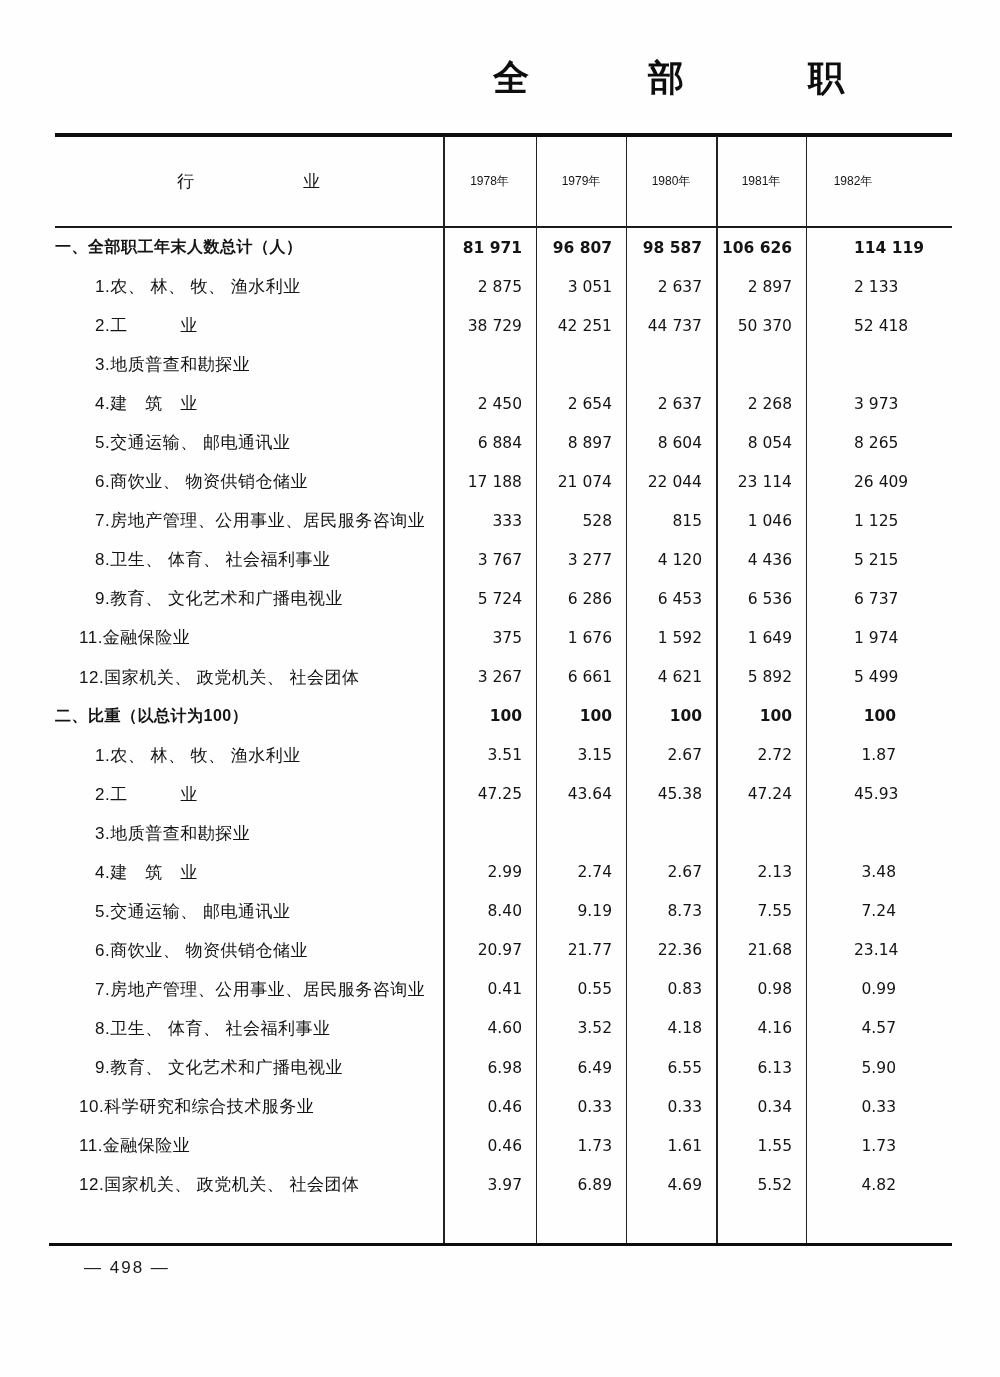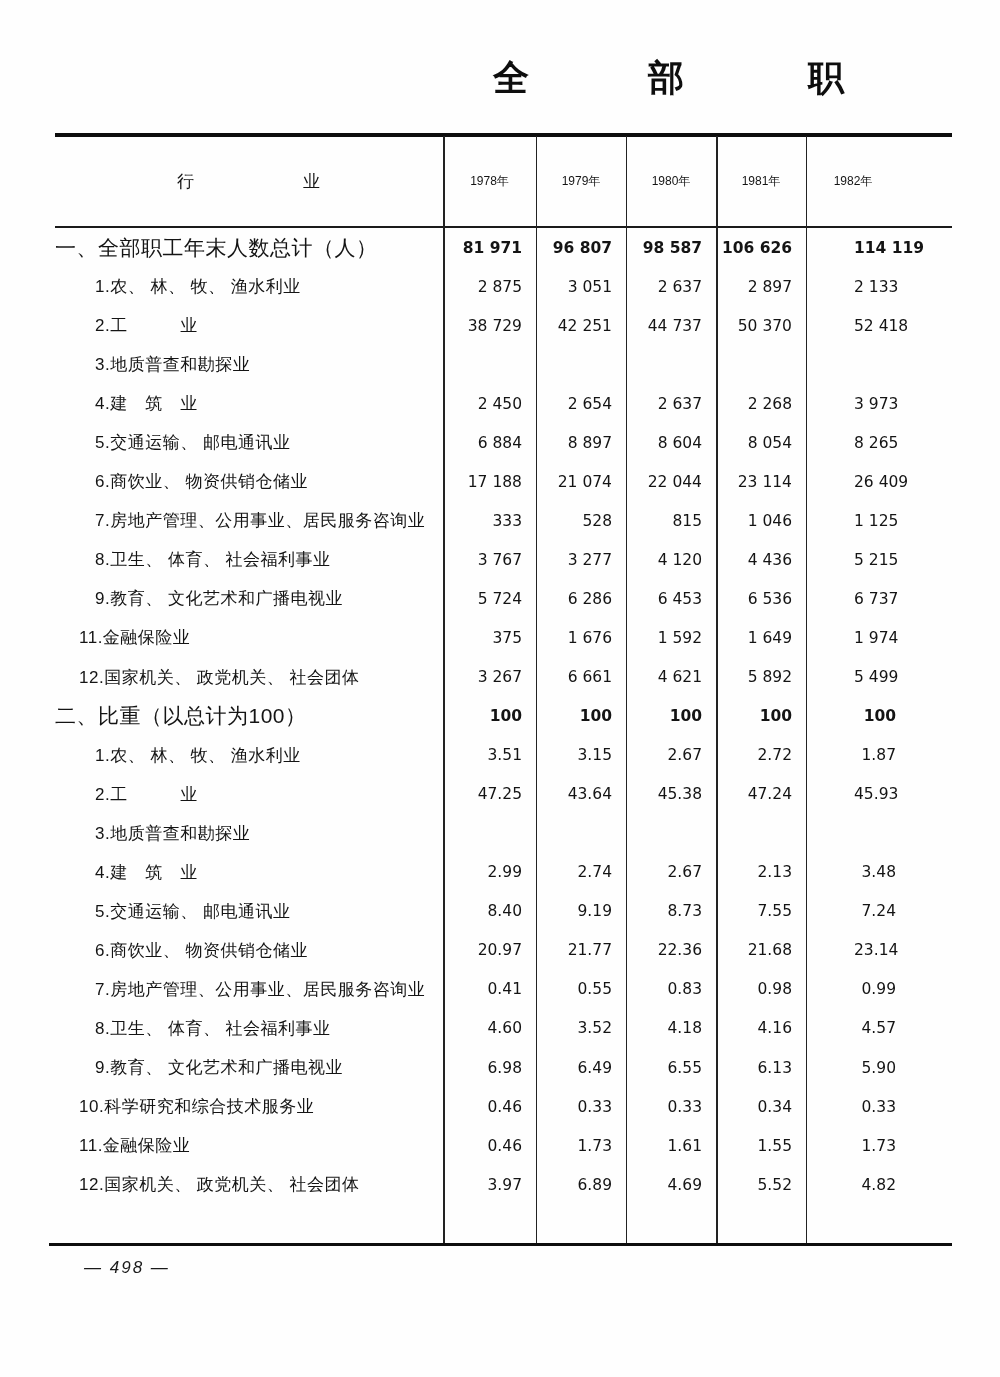--- a/index.html
+++ b/index.html
@@ -45,32 +45,31 @@
   .row{
     display:grid;grid-template-columns:388px 93px 90px 90px 90px 146px;
     height:39.05px;flex:0 0 39.05px;align-items:center;
   }
   .label{
     font-size:17px;letter-spacing:0.5px;white-space:nowrap;
     overflow:hidden;
   }
   .row-item .label{padding-left:40px;}
   .row-item.two-digit .label{padding-left:24px;}
-  .row-section .label{font-weight:400;font-size:21px;}
+  .row-section .label{font-weight:700;font-size:16px;}
   .num{
     text-align:right;font-size:15.5px;white-space:pre;
     padding-right:14px;font-family:"DejaVu Sans","Liberation Sans",sans-serif;
   }
   .num.last{padding-right:56px;padding-left:48px;}
   .row-section .num{font-weight:700;}
   
   .page-num{
     position:absolute;left:84px;top:1258px;font-size:17px;letter-spacing:2px;
     color:#1a1a1a;
-    font-style:italic;
   }
 </style>
 </head>
 <body>
 
 <span class="title-char tc0">全</span>
 <span class="title-char tc1">部</span>
 <span class="title-char tc2">职</span>
 
 <div class="table-wrap">

